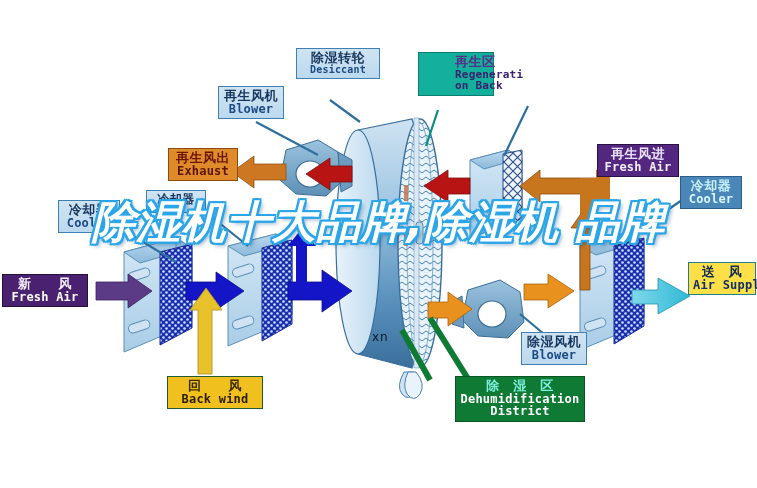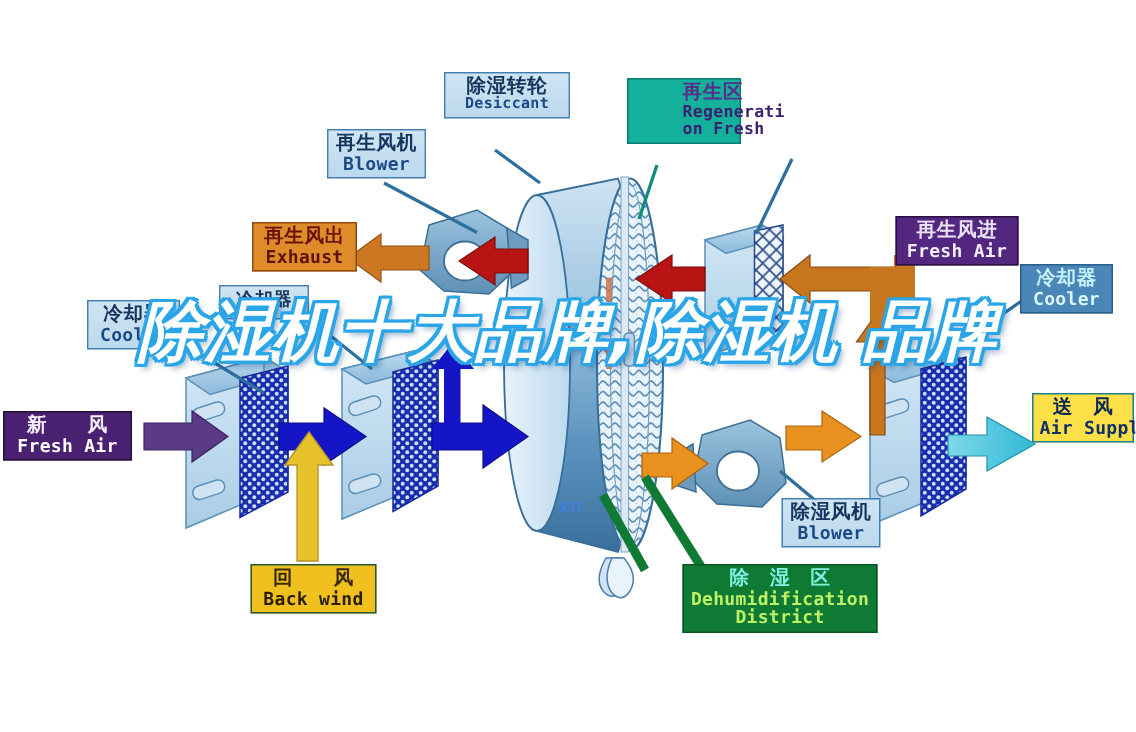--- a/index.html
+++ b/index.html
@@ -89,21 +89,21 @@
     border: 1.5px solid #1a7f94;
     color: #0c2a55;
   }
   .box-cyan .en { color: #10306a; }
   
   .box-green {
     background: #0e7a34;
     border: 1.5px solid #0a5424;
     color: #7ff0df;
   }
-  .box-green .en { color: #bef264; }
+  .box-green .en { color: #ffffff; }
   
   .box-yellow {
     background: #f0c01e;
     border: 1.5px solid #1f5a32;
     color: #3a2a05;
   }
   .box-yellow .en { color: #2a1d03; }
 
   #watermark {
     position: absolute;
@@ -123,21 +123,21 @@
       -2px -2px 0 #2aa6e8, 2px -2px 0 #2aa6e8, -2px 2px 0 #2aa6e8, 2px 2px 0 #2aa6e8,
       3px 3px 4px rgba(0,60,120,0.45);
     pointer-events: none;
   }
   #wheel-wm {
     position: absolute;
     left: 372px;
     top: 330px;
     font-family: "DejaVu Sans", sans-serif;
     font-size: 12px;
-    color: #3b82f6;
+    color: #0f172a;
     letter-spacing: 1px;
   }
 </style>
 </head>
 <body>
 
 <div id="stage">
 
   <svg id="diagram-svg" viewBox="0 0 757 488">
     <defs>
@@ -326,21 +326,21 @@
   </div>
 
   <div class="callout box-blue" style="left:218px; top:86px; width:66px;">
     <span class="cn" style="font-size:13px;">再生风机</span>
     <span class="en" style="font-size:12px;">Blower</span>
   </div>
 
   <div class="callout box-teal" style="left:418px; top:52px; width:76px;padding-left:36px;">
     <span class="cn" style="font-size:13px;">再生区</span>
     <span class="en" style="font-size:11px;">Regenerati</span>
-    <span class="en" style="font-size:11px;">on Fresh</span>
+    <span class="en" style="font-size:11px;">on Back</span>
   </div>
 
 
   <div class="callout box-purple" style="left:597px; top:144px; width:82px;">
     <span class="cn" style="font-size:13px;">再生风进</span>
     <span class="en" style="font-size:12px;">Fresh Air</span>
   </div>
 
   <div class="callout box-orange" style="left:168px; top:148px; width:70px;">
     <span class="cn" style="font-size:13px;">再生风出</span>
@@ -359,21 +359,21 @@
   <div class="callout box-blue-dk" style="left:680px; top:176px; width:62px;">
     <span class="cn" style="font-size:13px;">冷却器</span>
     <span class="en" style="font-size:12px;">Cooler</span>
   </div>
 
   <div class="callout box-purple2" style="left:2px; top:274px; width:86px;">
     <span class="cn" style="font-size:13px;">新　　风</span>
     <span class="en" style="font-size:12px;">Fresh Air</span>
   </div>
 
-  <div class="callout box-yellow" style="left:167px; top:376px; width:84px;">
+  <div class="callout box-yellow" style="left:167px; top:376px; width:96px;">
     <span class="cn" style="font-size:13px;">回　　风</span>
     <span class="en" style="font-size:12px;">Back wind</span>
   </div>
 
   <div class="callout box-blue" style="left:521px; top:332px; width:66px;">
     <span class="cn" style="font-size:13px;">除湿风机</span>
     <span class="en" style="font-size:12px;">Blower</span>
   </div>
 
   <div class="callout box-green" style="left:455px; top:376px; width:130px;">

